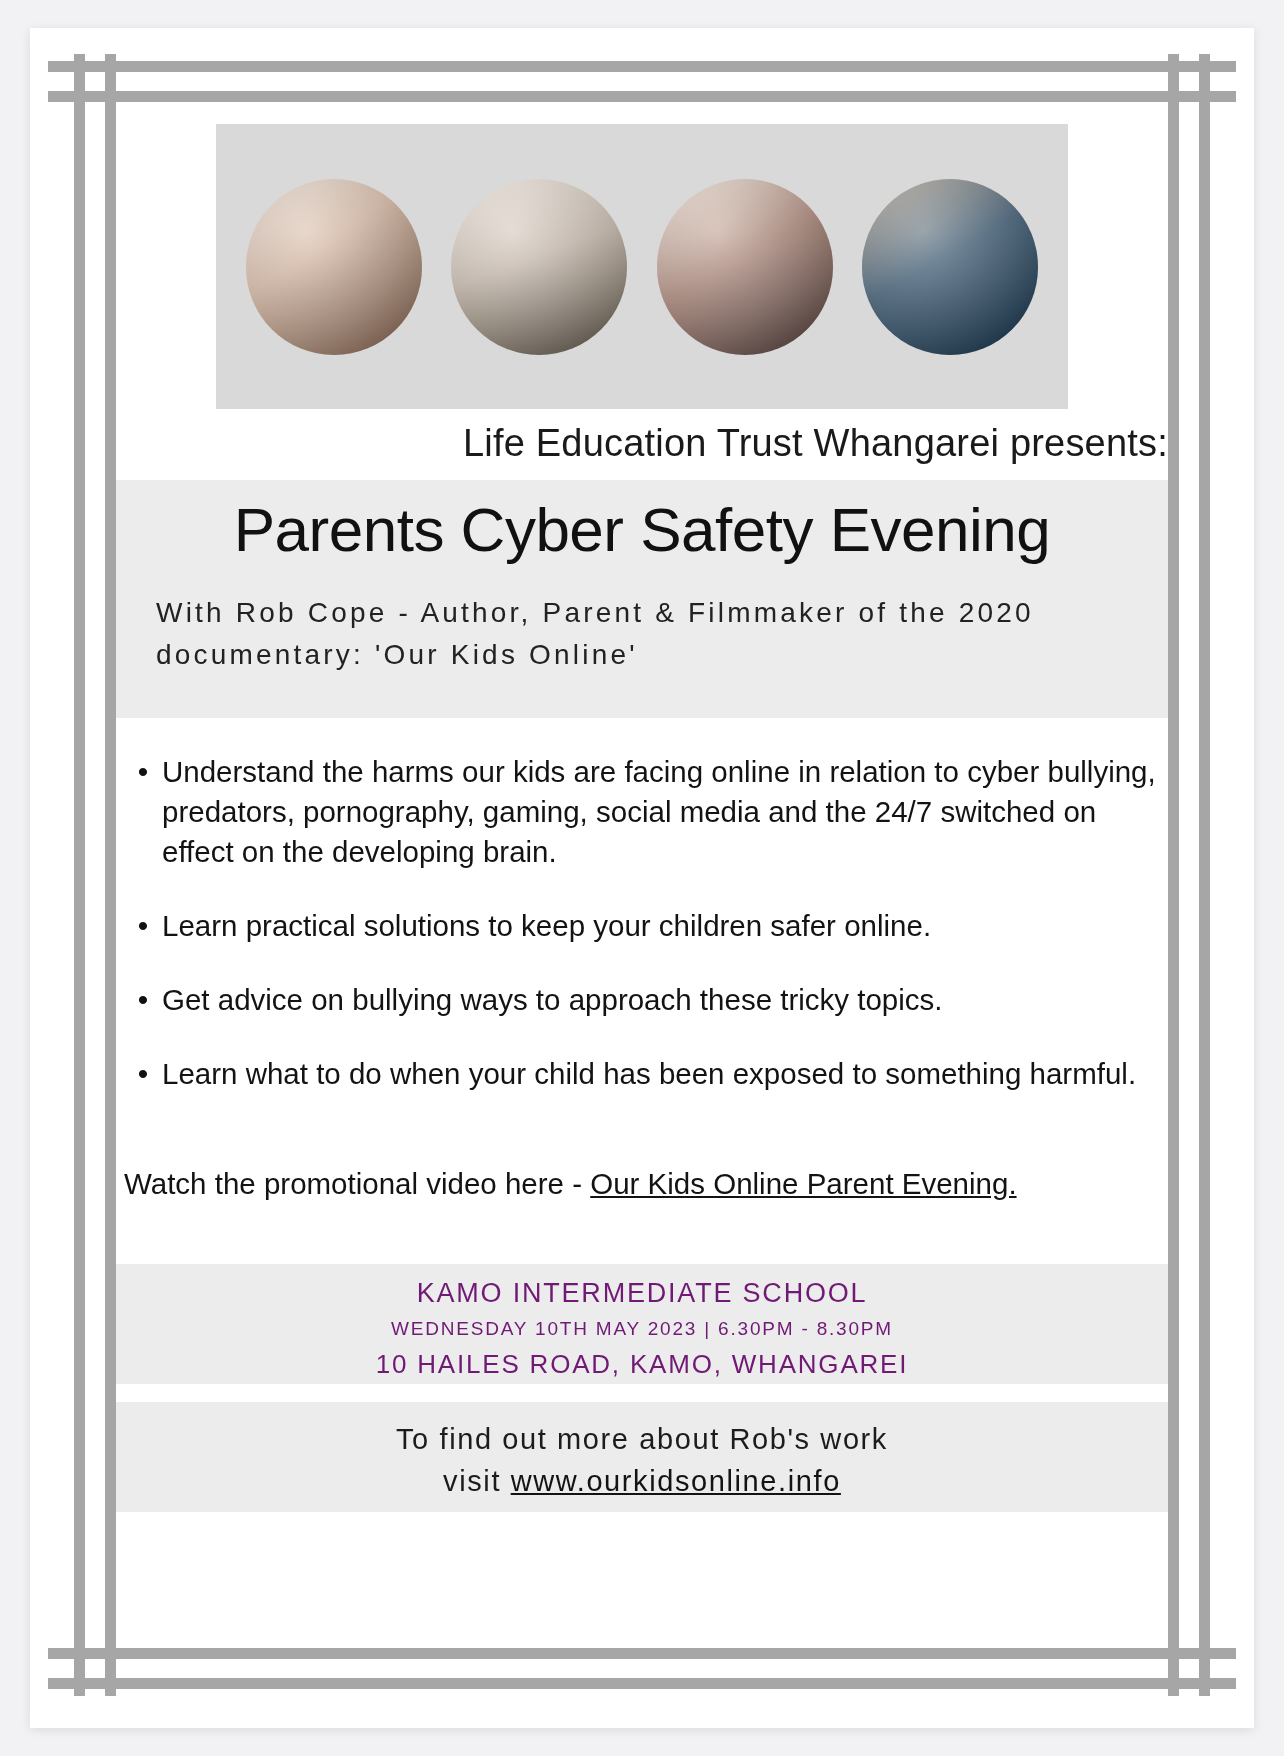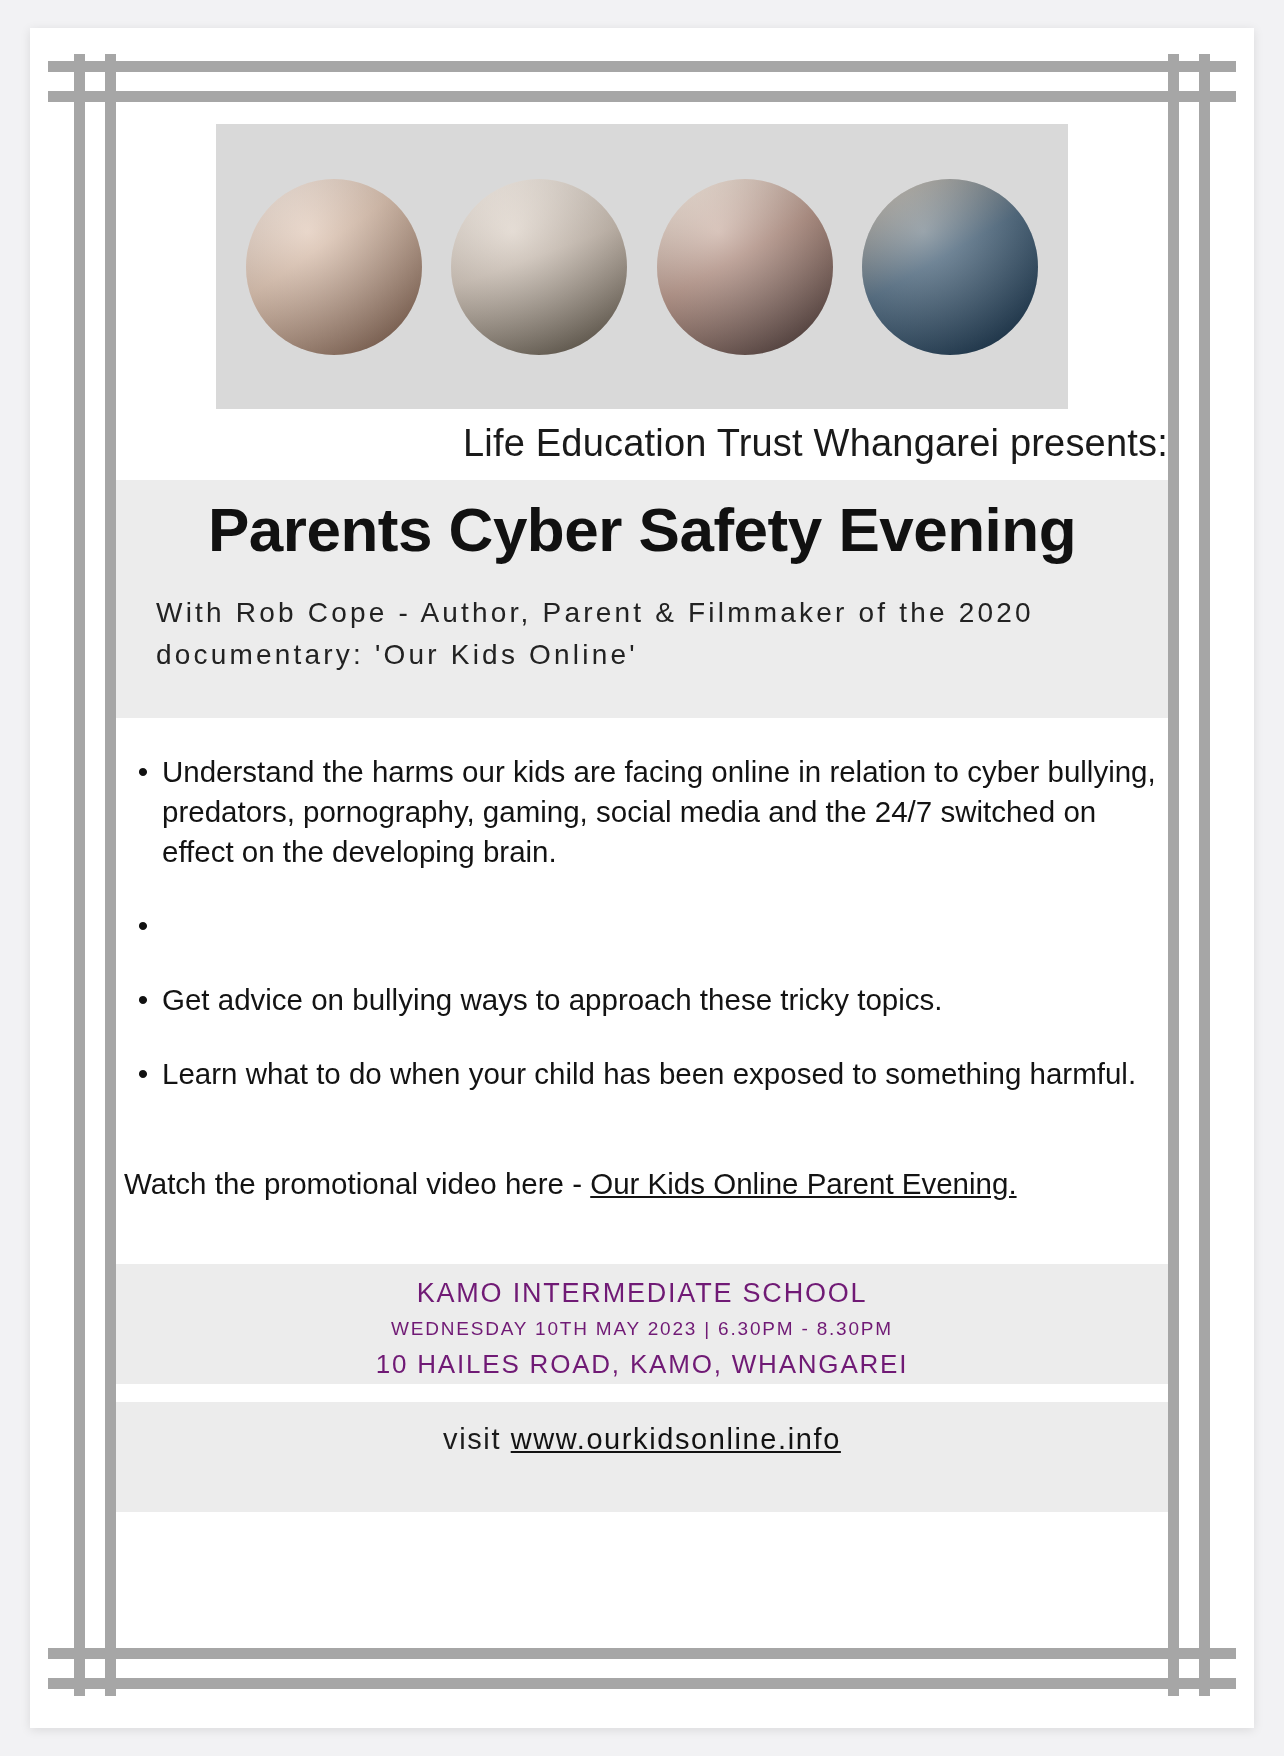--- a/index.html
+++ b/index.html
@@ -100,21 +100,21 @@
   .band-title { top: 378px; height: 238px; }
 
   .title {
     position: absolute;
     left: 0;
     top: 392px;
     width: 100%;
     text-align: center;
     font-size: 62px;
     color: #111111;
-    font-weight: 700;
+    font-weight: 400;
     letter-spacing: -0.5px;
   }
   .subtitle {
     position: absolute;
     left: 40px;
     top: 490px;
     width: 972px;
     text-align: left;
     font-size: 28px;
     line-height: 42px;
@@ -217,20 +217,21 @@
       <div class="title">Parents Cyber Safety Evening</div>
       <div class="subtitle">With Rob Cope - Author, Parent &amp; Filmmaker of the 2020 documentary: 'Our Kids Online'</div>
 
       <div class="bullets">
         <div class="bullet">
           <div class="dot">•</div>
           <div class="btext">Understand the harms our kids are facing online in relation to cyber bullying, predators, pornography, gaming, social media and the 24/7 switched on effect on the developing brain.</div>
         </div>
         <div class="bullet">
           <div class="dot">•</div>
+          <div class="btext">Learn practical solutions to keep your children safer online.</div>
         </div>
         <div class="bullet">
           <div class="dot">•</div>
           <div class="btext">Get advice on bullying ways to approach these tricky topics.</div>
         </div>
         <div class="bullet">
           <div class="dot">•</div>
           <div class="btext">Learn what to do when your child has been exposed to something harmful.</div>
         </div>
       </div>
@@ -241,18 +242,19 @@
 
       <div class="band band-venue"></div>
       <div class="venue">
         <div class="v1">KAMO INTERMEDIATE SCHOOL</div>
         <div class="v2">WEDNESDAY 10TH MAY 2023 | 6.30PM - 8.30PM</div>
         <div class="v3">10 HAILES ROAD, KAMO, WHANGAREI</div>
       </div>
 
       <div class="band band-footer"></div>
       <div class="footer">
+        <div>To find out more about Rob's work</div>
         <div><span>visit </span><a class="link" href="#">www.ourkidsonline.info</a></div>
       </div>
 
     </div>
   </div>
 </div>
 
 </body></html>

